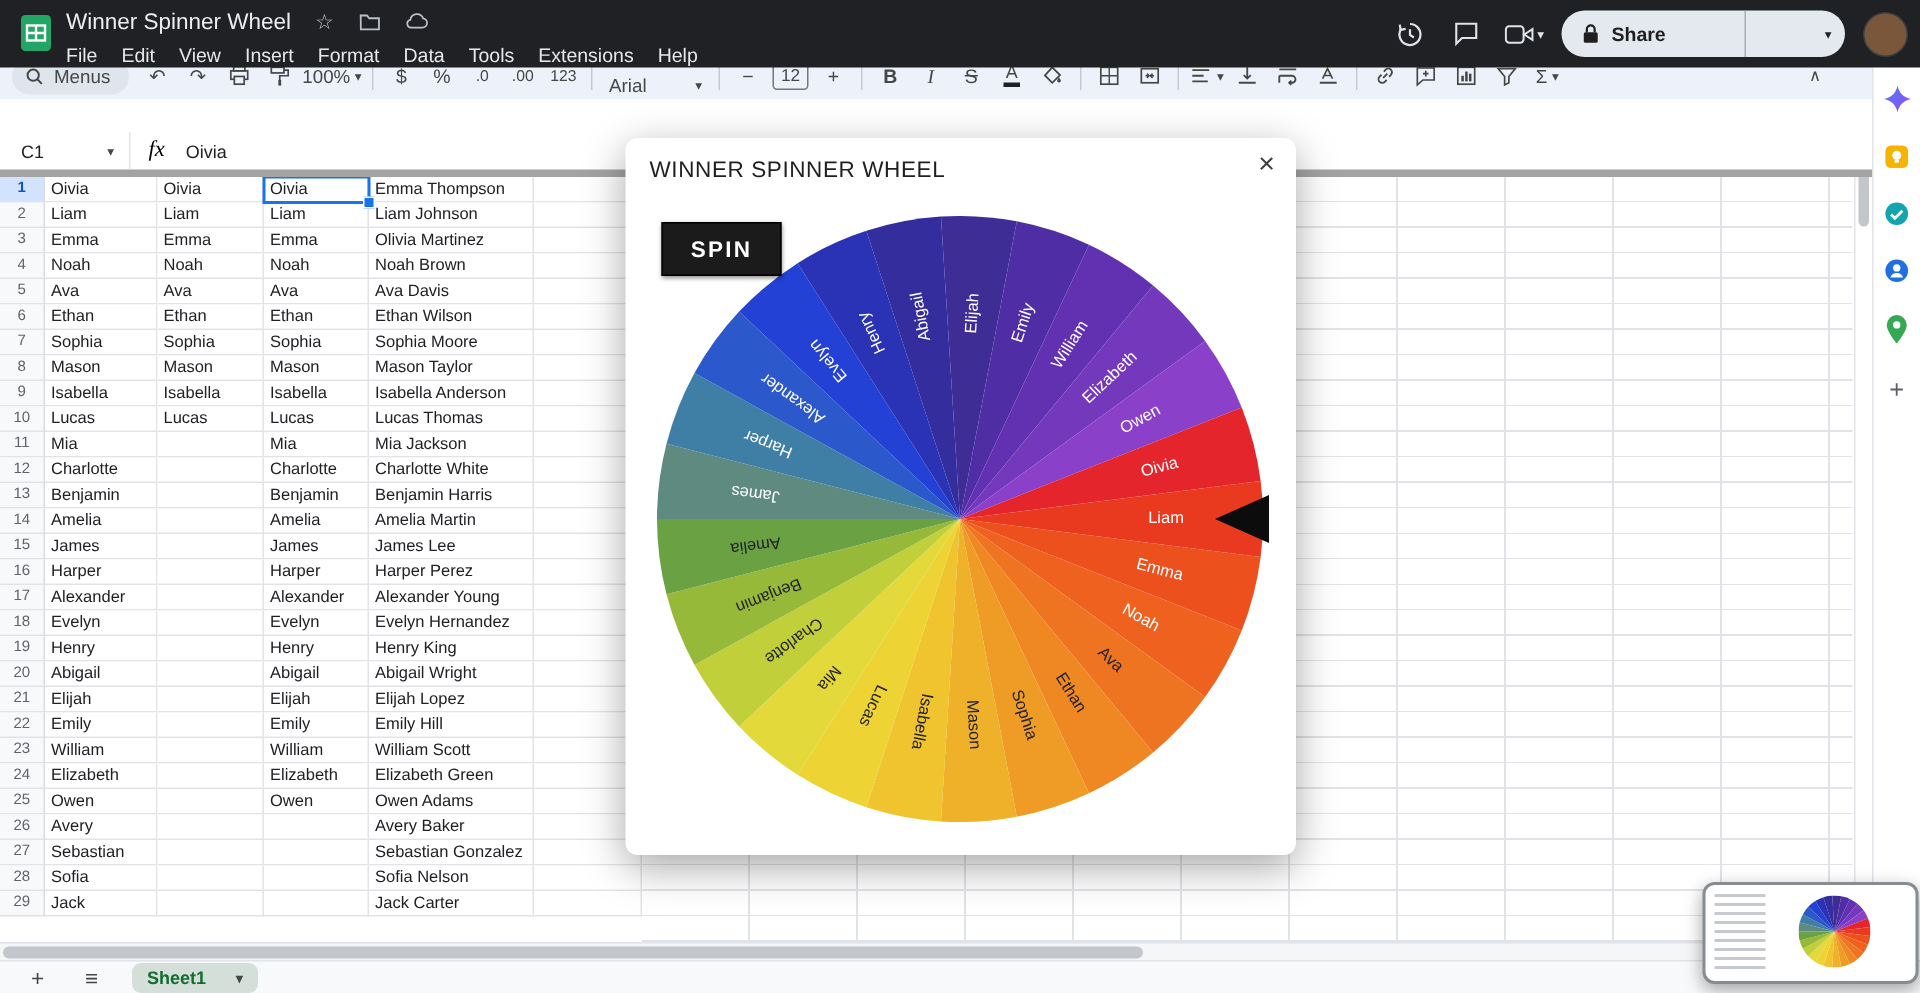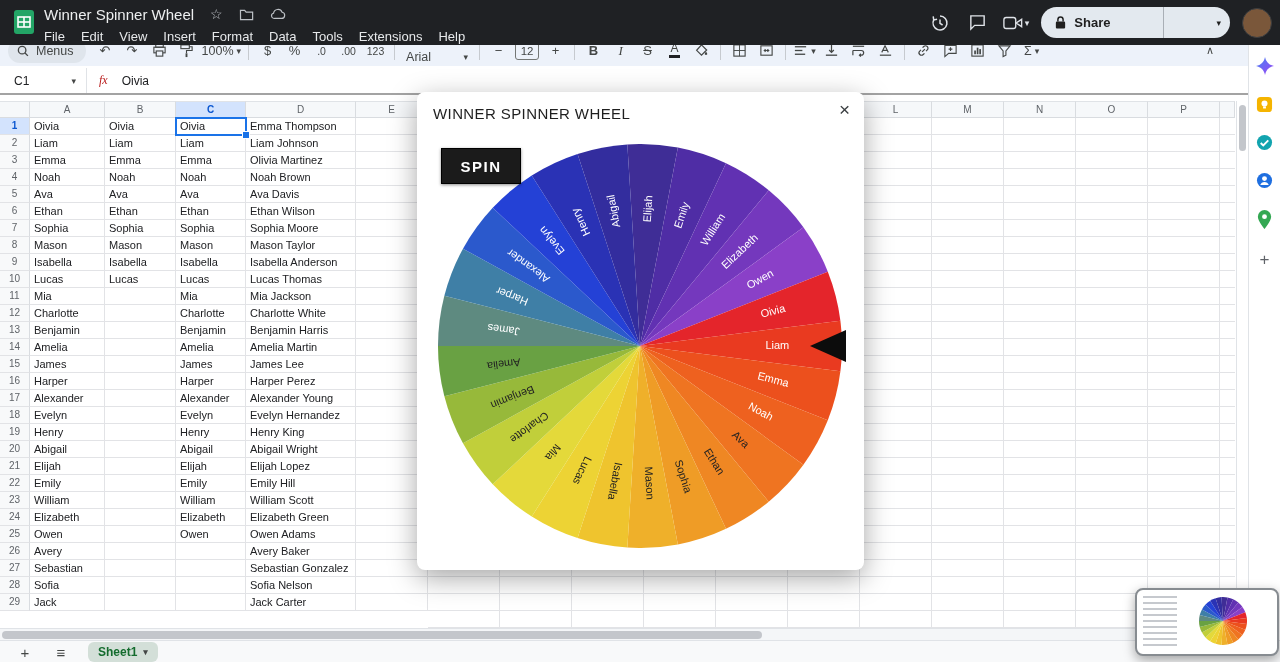--- a/index.html
+++ b/index.html
@@ -35,24 +35,24 @@
   .size-box{width:22px;height:17px;border:1px solid #747775;border-radius:3px;font-size:11.5px;display:flex;align-items:center;justify-content:center;margin:0 3px;background:#fff0;}
   .b{font-weight:bold;}
   .i{font-style:italic;font-family:"Liberation Serif",serif;}
   .s span{text-decoration:line-through;}
   .a-wrap{display:flex;flex-direction:column;align-items:center;line-height:11px;}
   .abar{display:block;width:11px;height:3px;background:#202124;margin-top:1px;}
   .collapse{margin-left:auto;margin-right:34px;font-size:11px;color:#444746;}
   .ic{display:block;}
 
   
-  .formula-bar{position:absolute;left:0;top:68px;width:1248px;height:25px;background:#fff;border-bottom:2px solid #a3a3a3;display:flex;align-items:center;font-size:12px;color:#202124;z-index:8;}
+  .formula-bar{position:absolute;left:0;top:88px;width:1248px;height:25px;background:#fff;border-bottom:5px solid #a3a3a3;display:flex;align-items:center;font-size:12px;color:#202124;z-index:8;}
   .name-box{width:86px;display:flex;align-items:center;justify-content:space-between;padding:0 10px 0 14px;box-sizing:border-box;}
   .fx-div{width:1px;height:25px;background:#e0e3e7;}
-  .fx{font-family:"Liberation Serif",serif;font-style:italic;color:#b91c1c;margin:0 14px 0 12px;font-size:12px;}
+  .fx{font-family:"Liberation Serif",serif;font-style:italic;color:#000000;margin:0 14px 0 12px;font-size:15px;}
   .cell-value{font-size:12px;}
 
   
   .colheads{position:absolute;top:101px;height:17px;display:flex;z-index:1;}
   .colheads.left{left:0;}
   .colheads.right{left:860px;}
   .ch{box-sizing:border-box;background:#f6f8fa;border-right:1px solid #d9dce0;border-top:1px solid #e0e3e7;border-bottom:1px solid #d9dce0;font-size:10px;color:#5f6368;text-align:center;line-height:15px;}
   .ch.sel{background:#d3e3fd;color:#0b57d0;font-weight:bold;}
 
   
@@ -77,21 +77,21 @@
   .hscroll{position:absolute;left:0;top:628px;width:1236px;height:12px;background:#f4f6f8;border-top:1px solid #e0e3e7;z-index:5;}
   .hthumb{position:absolute;left:2px;top:2px;width:760px;height:8px;background:#c3c6cb;border-radius:4px;}
 
   
   .side-panel{position:absolute;left:1248px;top:45px;width:32px;height:595px;background:#fff;border-left:1px solid #e0e3e7;display:flex;flex-direction:column;align-items:center;padding-top:12px;gap:21px;box-sizing:border-box;z-index:6;}
   .sp-plus{font-size:17px;color:#5f6368;}
 
   
   .bottombar{position:absolute;left:0;top:640px;width:1280px;height:22px;background:#f8f9fa;border-top:1px solid #e0e3e7;display:flex;align-items:center;z-index:6;}
   .bb-ic{font-size:15px;color:#444746;margin-left:14px;width:22px;text-align:center;}
-  .sheet-tab{margin-left:16px;height:20px;background:#d3dfd8;border-radius:6px;display:flex;align-items:center;gap:6px;padding:0 10px;font-size:12px;font-weight:bold;color:#146c2e;}
+  .sheet-tab{margin-left:16px;height:20px;background:#d3dfd8;border-radius:6px;display:flex;align-items:center;gap:20px;padding:0 10px;font-size:12px;font-weight:bold;color:#146c2e;}
   .sheet-tab .caret{color:#444746;}
 
   
   .modal{position:absolute;left:417px;top:92px;width:447px;height:478px;background:#fff;border-radius:8px;box-shadow:0 8px 28px rgba(0,0,0,.35);z-index:100;}
   .modal-title{position:absolute;left:16px;top:13px;font-size:15px;letter-spacing:.4px;color:#1f1f1f;}
   .modal-close{position:absolute;right:14px;top:7px;font-size:19px;color:#3c4043;}
   .spin-btn{position:absolute;left:24px;top:56px;width:78px;height:34px;background:#1b1b1b;color:#fff;font-weight:bold;font-size:15px;letter-spacing:1.5px;display:flex;align-items:center;justify-content:center;z-index:5;border:1px solid #000;box-shadow:0 1px 3px rgba(0,0,0,.45);}
   .wheel{position:absolute;left:21px;top:52px;width:404px;height:404px;font-family:"Liberation Sans",sans-serif;}
   .wheel text{font-weight:500;}
   .wheel-pointer{position:absolute;left:393px;top:238px;width:0;height:0;border-top:16px solid transparent;border-bottom:16px solid transparent;border-right:36px solid #0c0c0c;z-index:6;}

